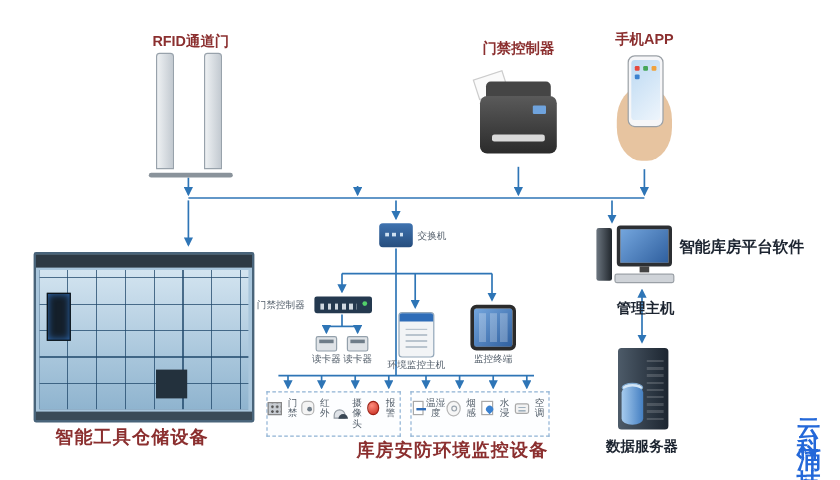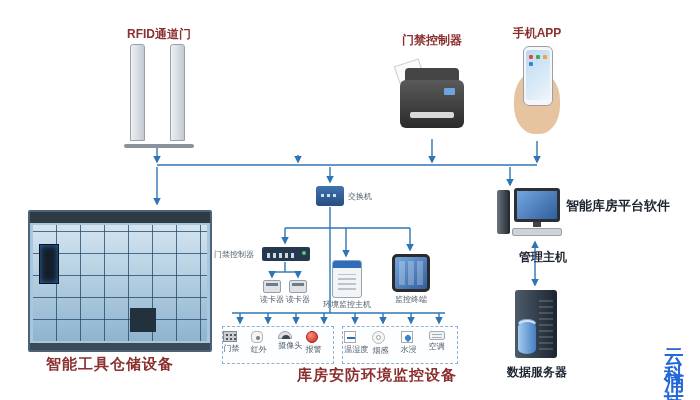--- a/index.html
+++ b/index.html
@@ -2,21 +2,21 @@
 <html><head>
 <meta charset="utf-8">
 <style>
   *{margin:0;padding:0;box-sizing:border-box}
   body{font-family:"Liberation Sans",sans-serif;background:#fff}
   .stage{position:relative;width:700px;height:400px;background:#fff;overflow:hidden;font-family:"Liberation Sans",sans-serif}
   .node{position:absolute;z-index:1}
   .wires{position:absolute;left:0;top:0;z-index:0}
   .lbl{color:#8b2f2f;font-weight:bold;font-size:12px;text-align:center;line-height:1.2}
   .lbl-lg{color:#8b2f2f;font-weight:bold;font-size:15px;text-align:center;letter-spacing:1px}
-  .blk{color:#1c2430;font-weight:bold;font-size:12px;text-align:center}
+  .blk{color:#1c2430;font-weight:bold;font-size:12px;}
   .cap{font-size:8px;color:#55606c;text-align:center;line-height:1.15}
   
   .gate{width:70px;height:104px}
   .gate .panel{position:absolute;top:0;width:15px;height:97px;background:linear-gradient(90deg,#eef1f3,#c3cad1);border:1px solid #98a2ab;border-radius:3px 3px 0 0}
   .gate .base{position:absolute;bottom:0;left:0;width:70px;height:4px;background:#8a939b;border-radius:2px}
   
   .tagbox{width:118px;height:123px;background:#fff;border:1px solid #a8a8a8}
   
   .printer{width:74px;height:80px}
   .printer .body{position:absolute;left:4px;top:22px;width:64px;height:48px;background:linear-gradient(#5a5a5a,#2b2b2b);border-radius:6px}
@@ -61,21 +61,21 @@
   .switch .led{position:absolute;right:4px;top:4px;width:4px;height:4px;border-radius:50%;background:#52d06a}
   .reader{width:18px;height:13px;background:#dfe3e7;border:1px solid #93a0ab;border-radius:2px}
   .reader i{position:absolute;left:2px;top:2px;right:2px;height:3px;background:#6f7d89}
   .envhost{width:30px;height:38px;background:#f2f4f6;border:1px solid #92a6b8;border-radius:3px}
   .envhost .strip{position:absolute;left:0;top:0;right:0;height:7px;background:#2f6db8;border-radius:2px 2px 0 0}
   .envhost .grill{position:absolute;left:5px;top:13px;right:5px;height:16px;background:repeating-linear-gradient(0deg,#b9c4ce 0 2px,transparent 2px 5px)}
   .tablet{width:38px;height:38px;border:3px solid #2b2b2b;border-radius:5px;background:linear-gradient(135deg,#74a6de,#2f5f9e)}
   .tablet .ui{position:absolute;left:4px;top:4px;right:4px;bottom:4px;background:repeating-linear-gradient(90deg,rgba(255,255,255,.25) 0 6px,transparent 6px 9px)}
   
   .grp{border:1px dashed #8fb2d4;background:#fdfeff;display:flex;justify-content:space-evenly;align-items:flex-start;padding-top:4px}
-  .cell{display:flex;flex-direction:column;align-items:flex-start;width:27px;gap:2px}
+  .cell{display:flex;align-items:center;width:27px;gap:2px}
   .ic{position:relative;display:block}
   .ic-keypad{width:14px;height:11px;background:#c9ced4;border:1px solid #888;background-image:radial-gradient(#555 1px,transparent 1.2px);background-size:4px 4px;background-position:1px 1px}
   .ic-pir{width:12px;height:12px;background:#f4f4f4;border:1px solid #b5b5b5;border-radius:4px}
   .ic-pir i{position:absolute;left:4px;top:4px;width:4px;height:4px;border-radius:50%;background:#6f7d89}
   .ic-dome{width:14px;height:8px;background:#dfe3e8;border:1px solid #949ca4;border-radius:14px 14px 0 0}
   .ic-dome i{position:absolute;left:3px;top:3px;width:8px;height:4px;background:#3a4754;border-radius:8px 8px 0 0}
   .ic-alarm{width:12px;height:12px;border-radius:50%;background:radial-gradient(circle at 35% 30%,#ff8d7d,#c62b1e);border:1px solid #9c1f14}
   .ic-temp{width:12px;height:12px;background:#fff;border:1px solid #a9a9a9}
   .ic-temp i{position:absolute;left:2px;top:5px;width:8px;height:2px;background:#2f6db8}
   .ic-smoke{width:13px;height:13px;background:#f6f6f6;border:1px solid #b5b5b5;border-radius:50%}

